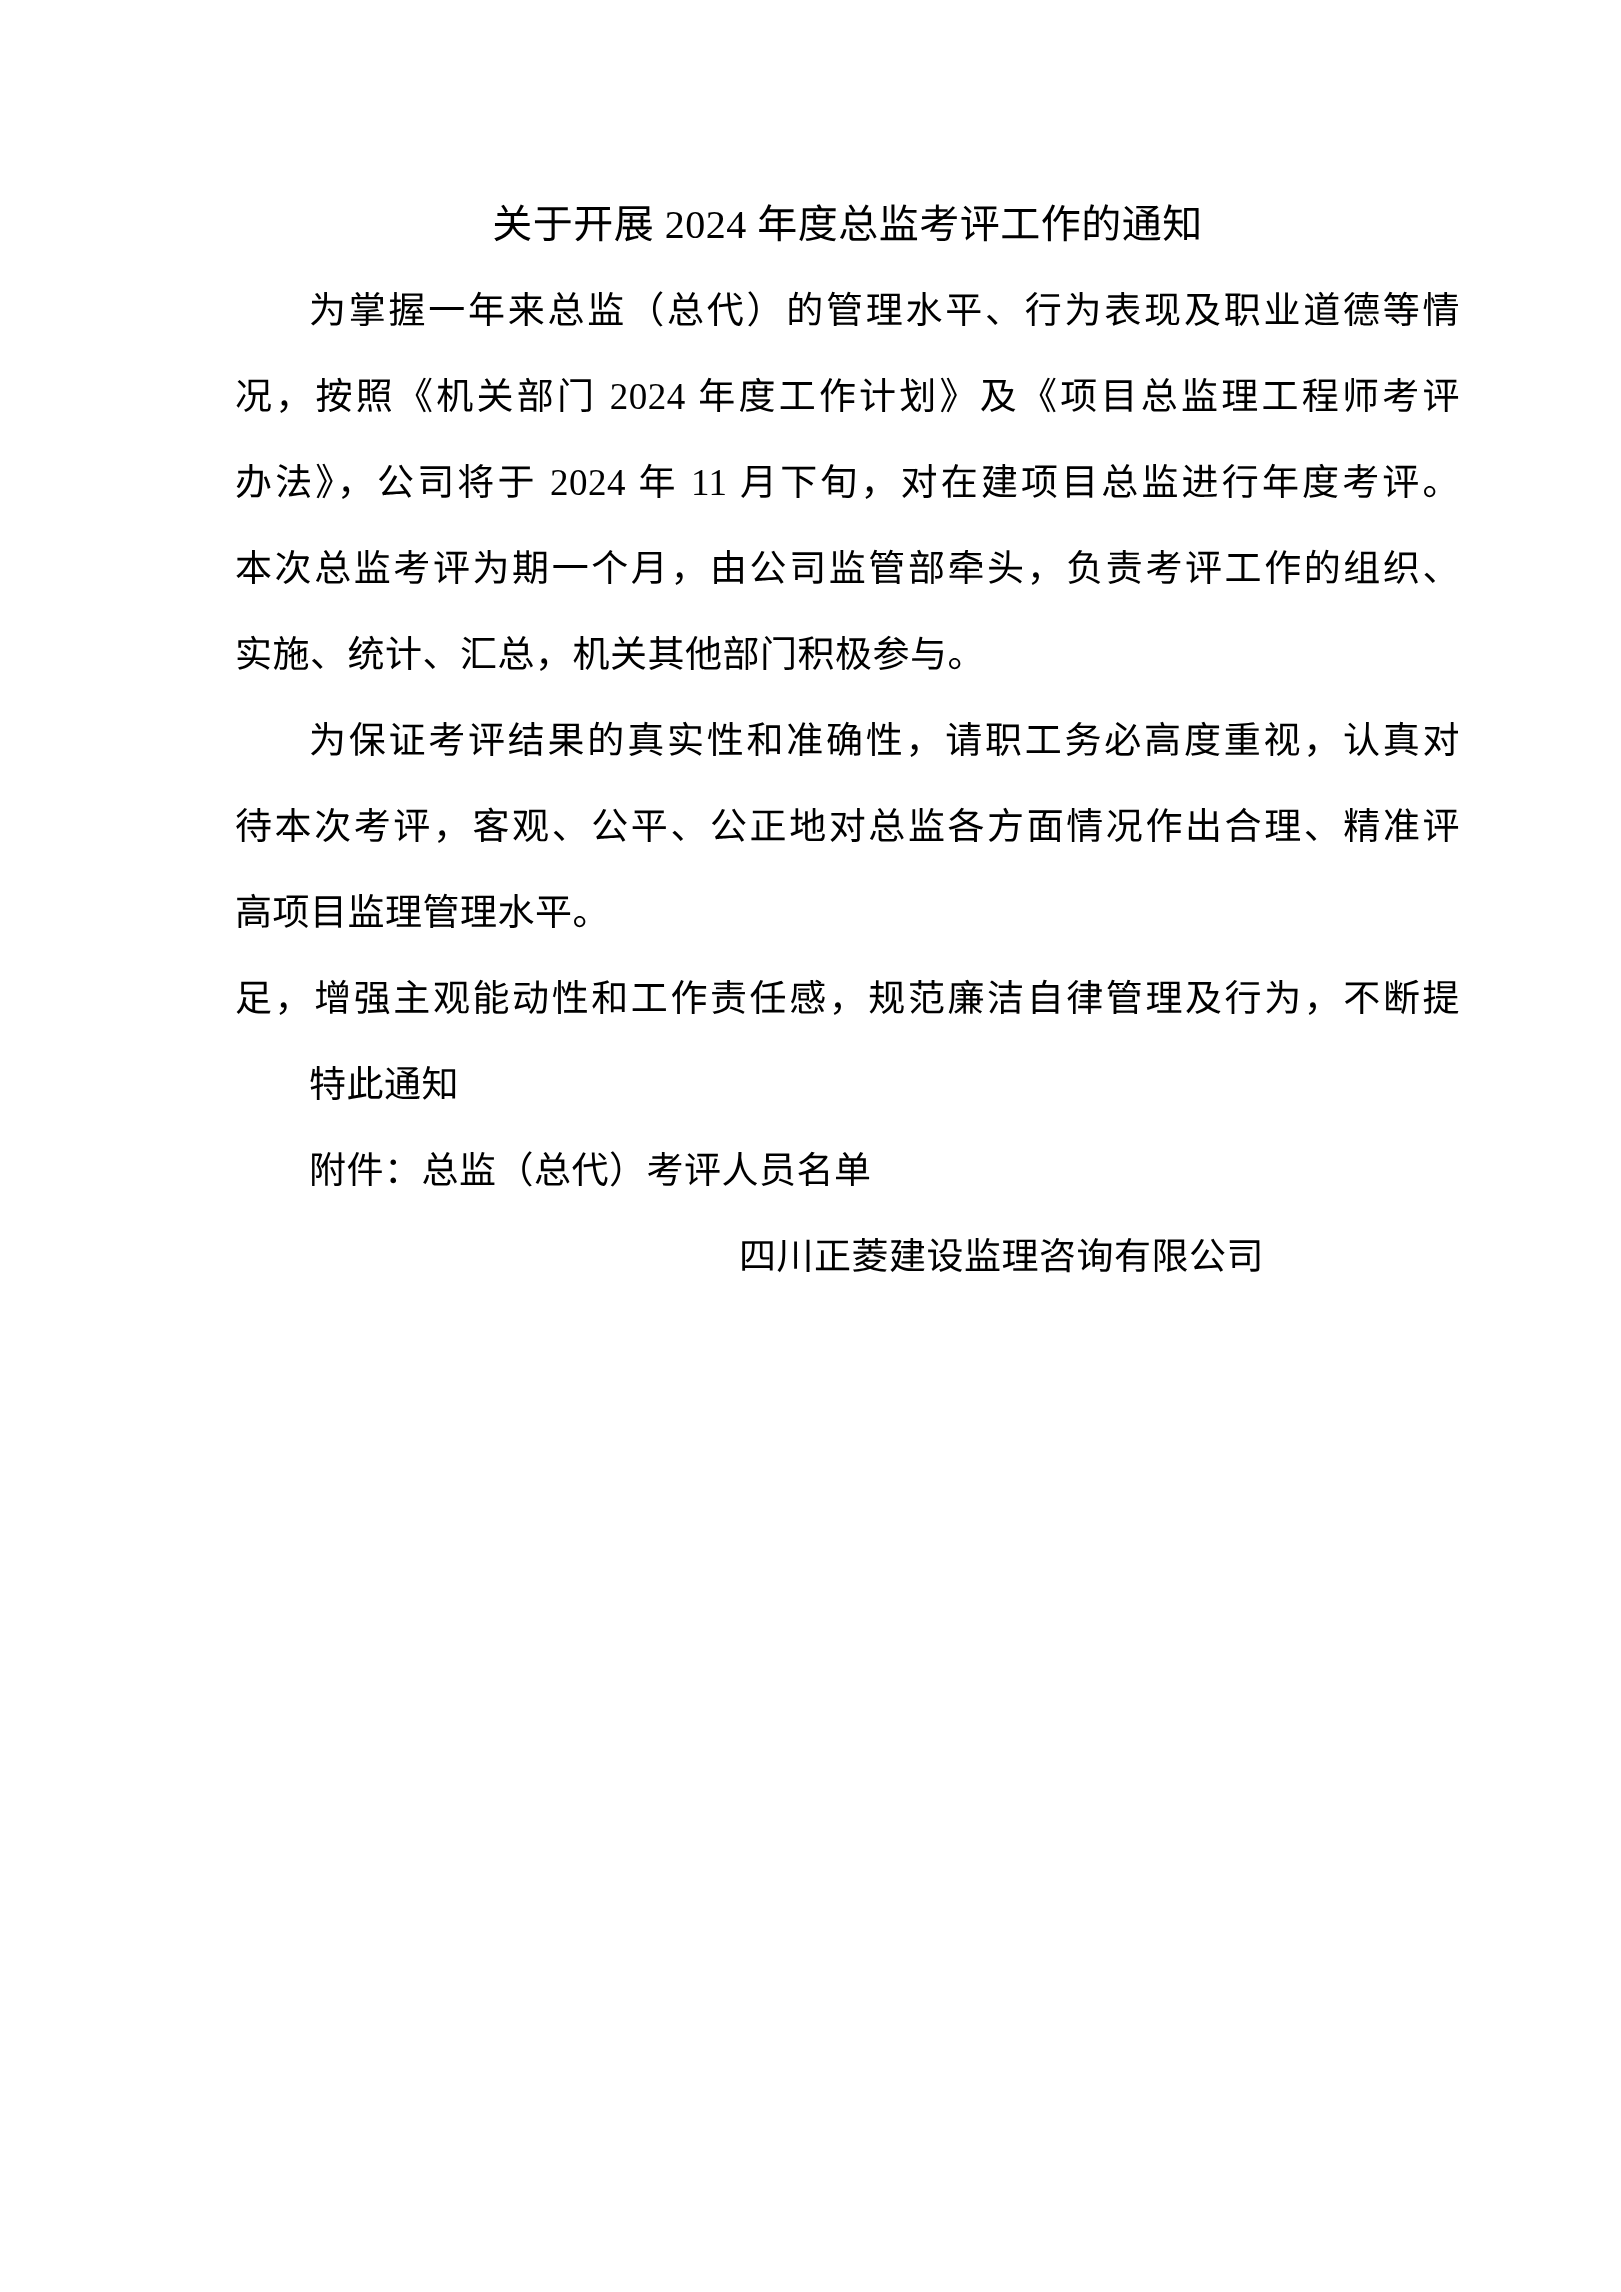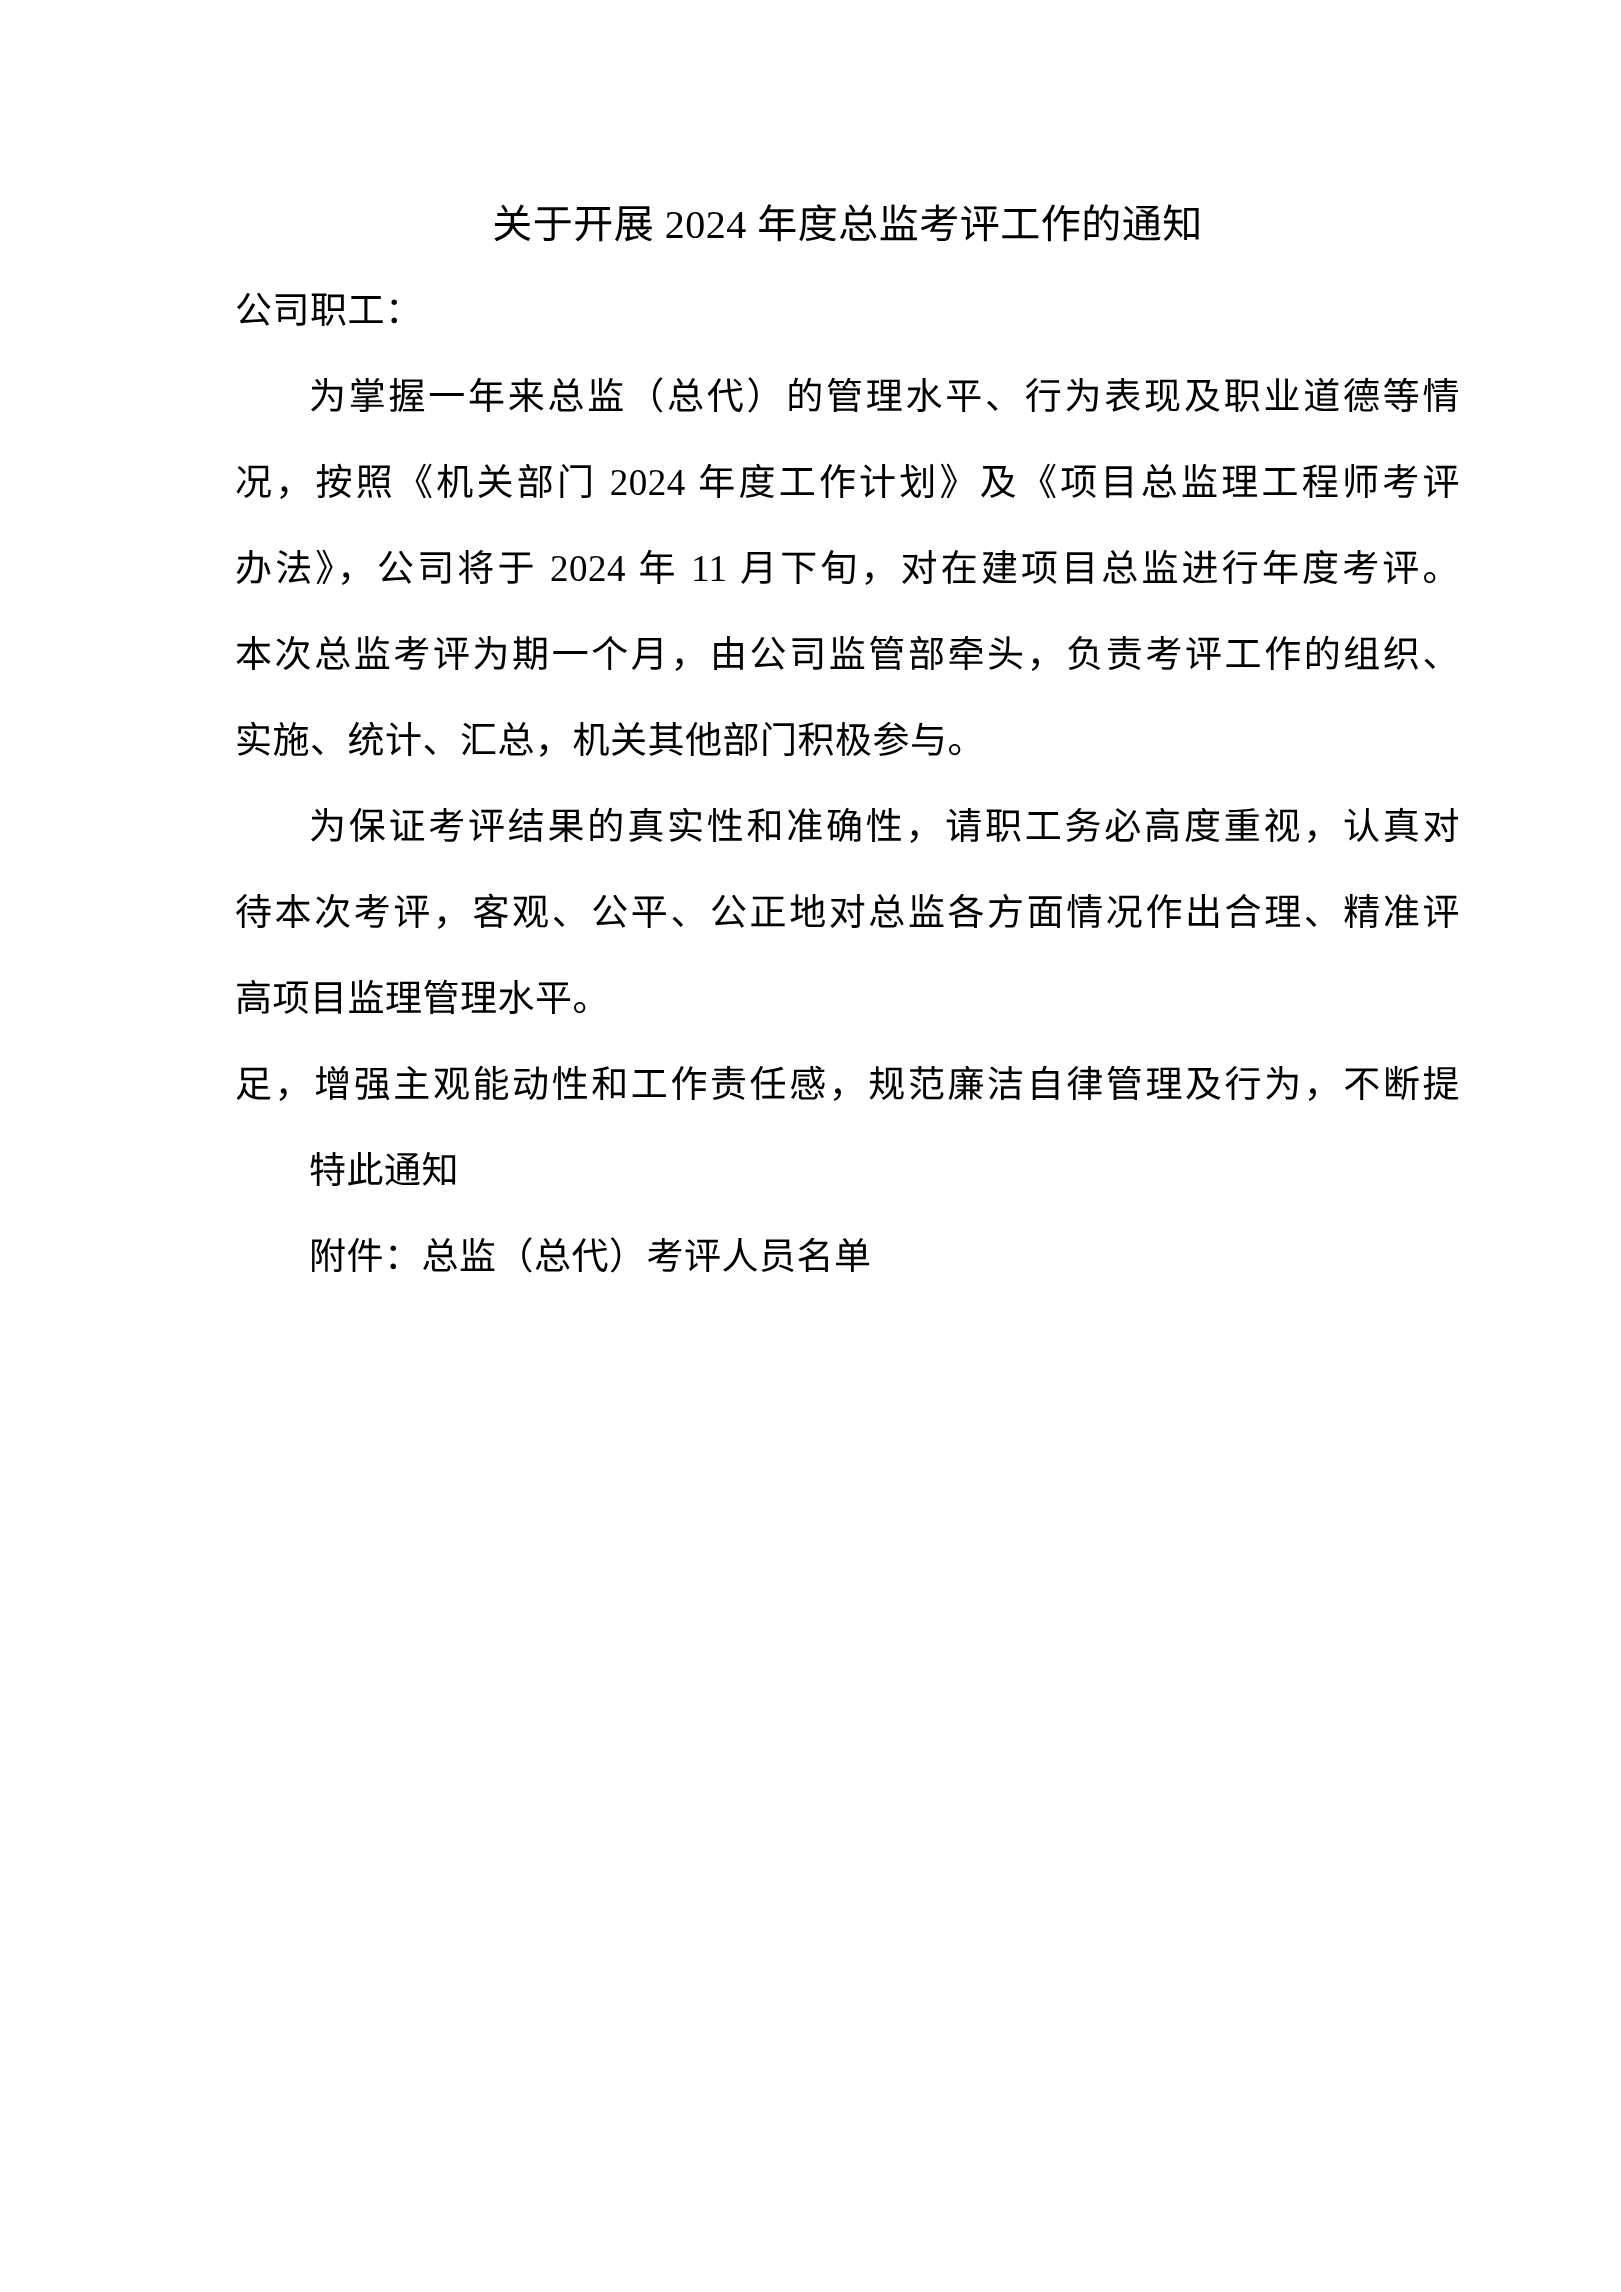--- a/index.html
+++ b/index.html
@@ -73,27 +73,27 @@
     padding-right: 280px;
   }
 </style>
 </head>
 <body>
 
 <div class="page" style="background: rgb(255, 255, 255); color: rgb(0, 0, 0);">
   <div class="content">
 
   <div class="line title">关于开展 2024 年度总监考评工作的通知</div>
-      <div class="line salutation">公司职工：</div>
       <div class="line body-indent-justify">为掌握一年来总监（总代）的管理水平、行为表现及职业道德等情</div>
       <div class="line body-justify">况，按照《机关部门 2024 年度工作计划》及《项目总监理工程师考评</div>
       <div class="line body-justify">办法》，公司将于 2024 年 11 月下旬，对在建项目总监进行年度考评。</div>
       <div class="line body-justify">本次总监考评为期一个月，由公司监管部牵头，负责考评工作的组织、</div>
       <div class="line body-end">实施、统计、汇总，机关其他部门积极参与。</div>
       <div class="line body-indent-justify">为保证考评结果的真实性和准确性，请职工务必高度重视，认真对</div>
       <div class="line body-justify">待本次考评，客观、公平、公正地对总监各方面情况作出合理、精准评</div>
       <div class="line body-end">高项目监理管理水平。</div>
       <div class="line body-justify">足，增强主观能动性和工作责任感，规范廉洁自律管理及行为，不断提</div>
       <div class="line closing">特此通知</div>
       <div class="line attachment">附件：总监（总代）考评人员名单</div>
+      <div class="line signature">四川正菱建设监理咨询有限公司</div>
     </div>
 </div>
 
 
 </body></html>

